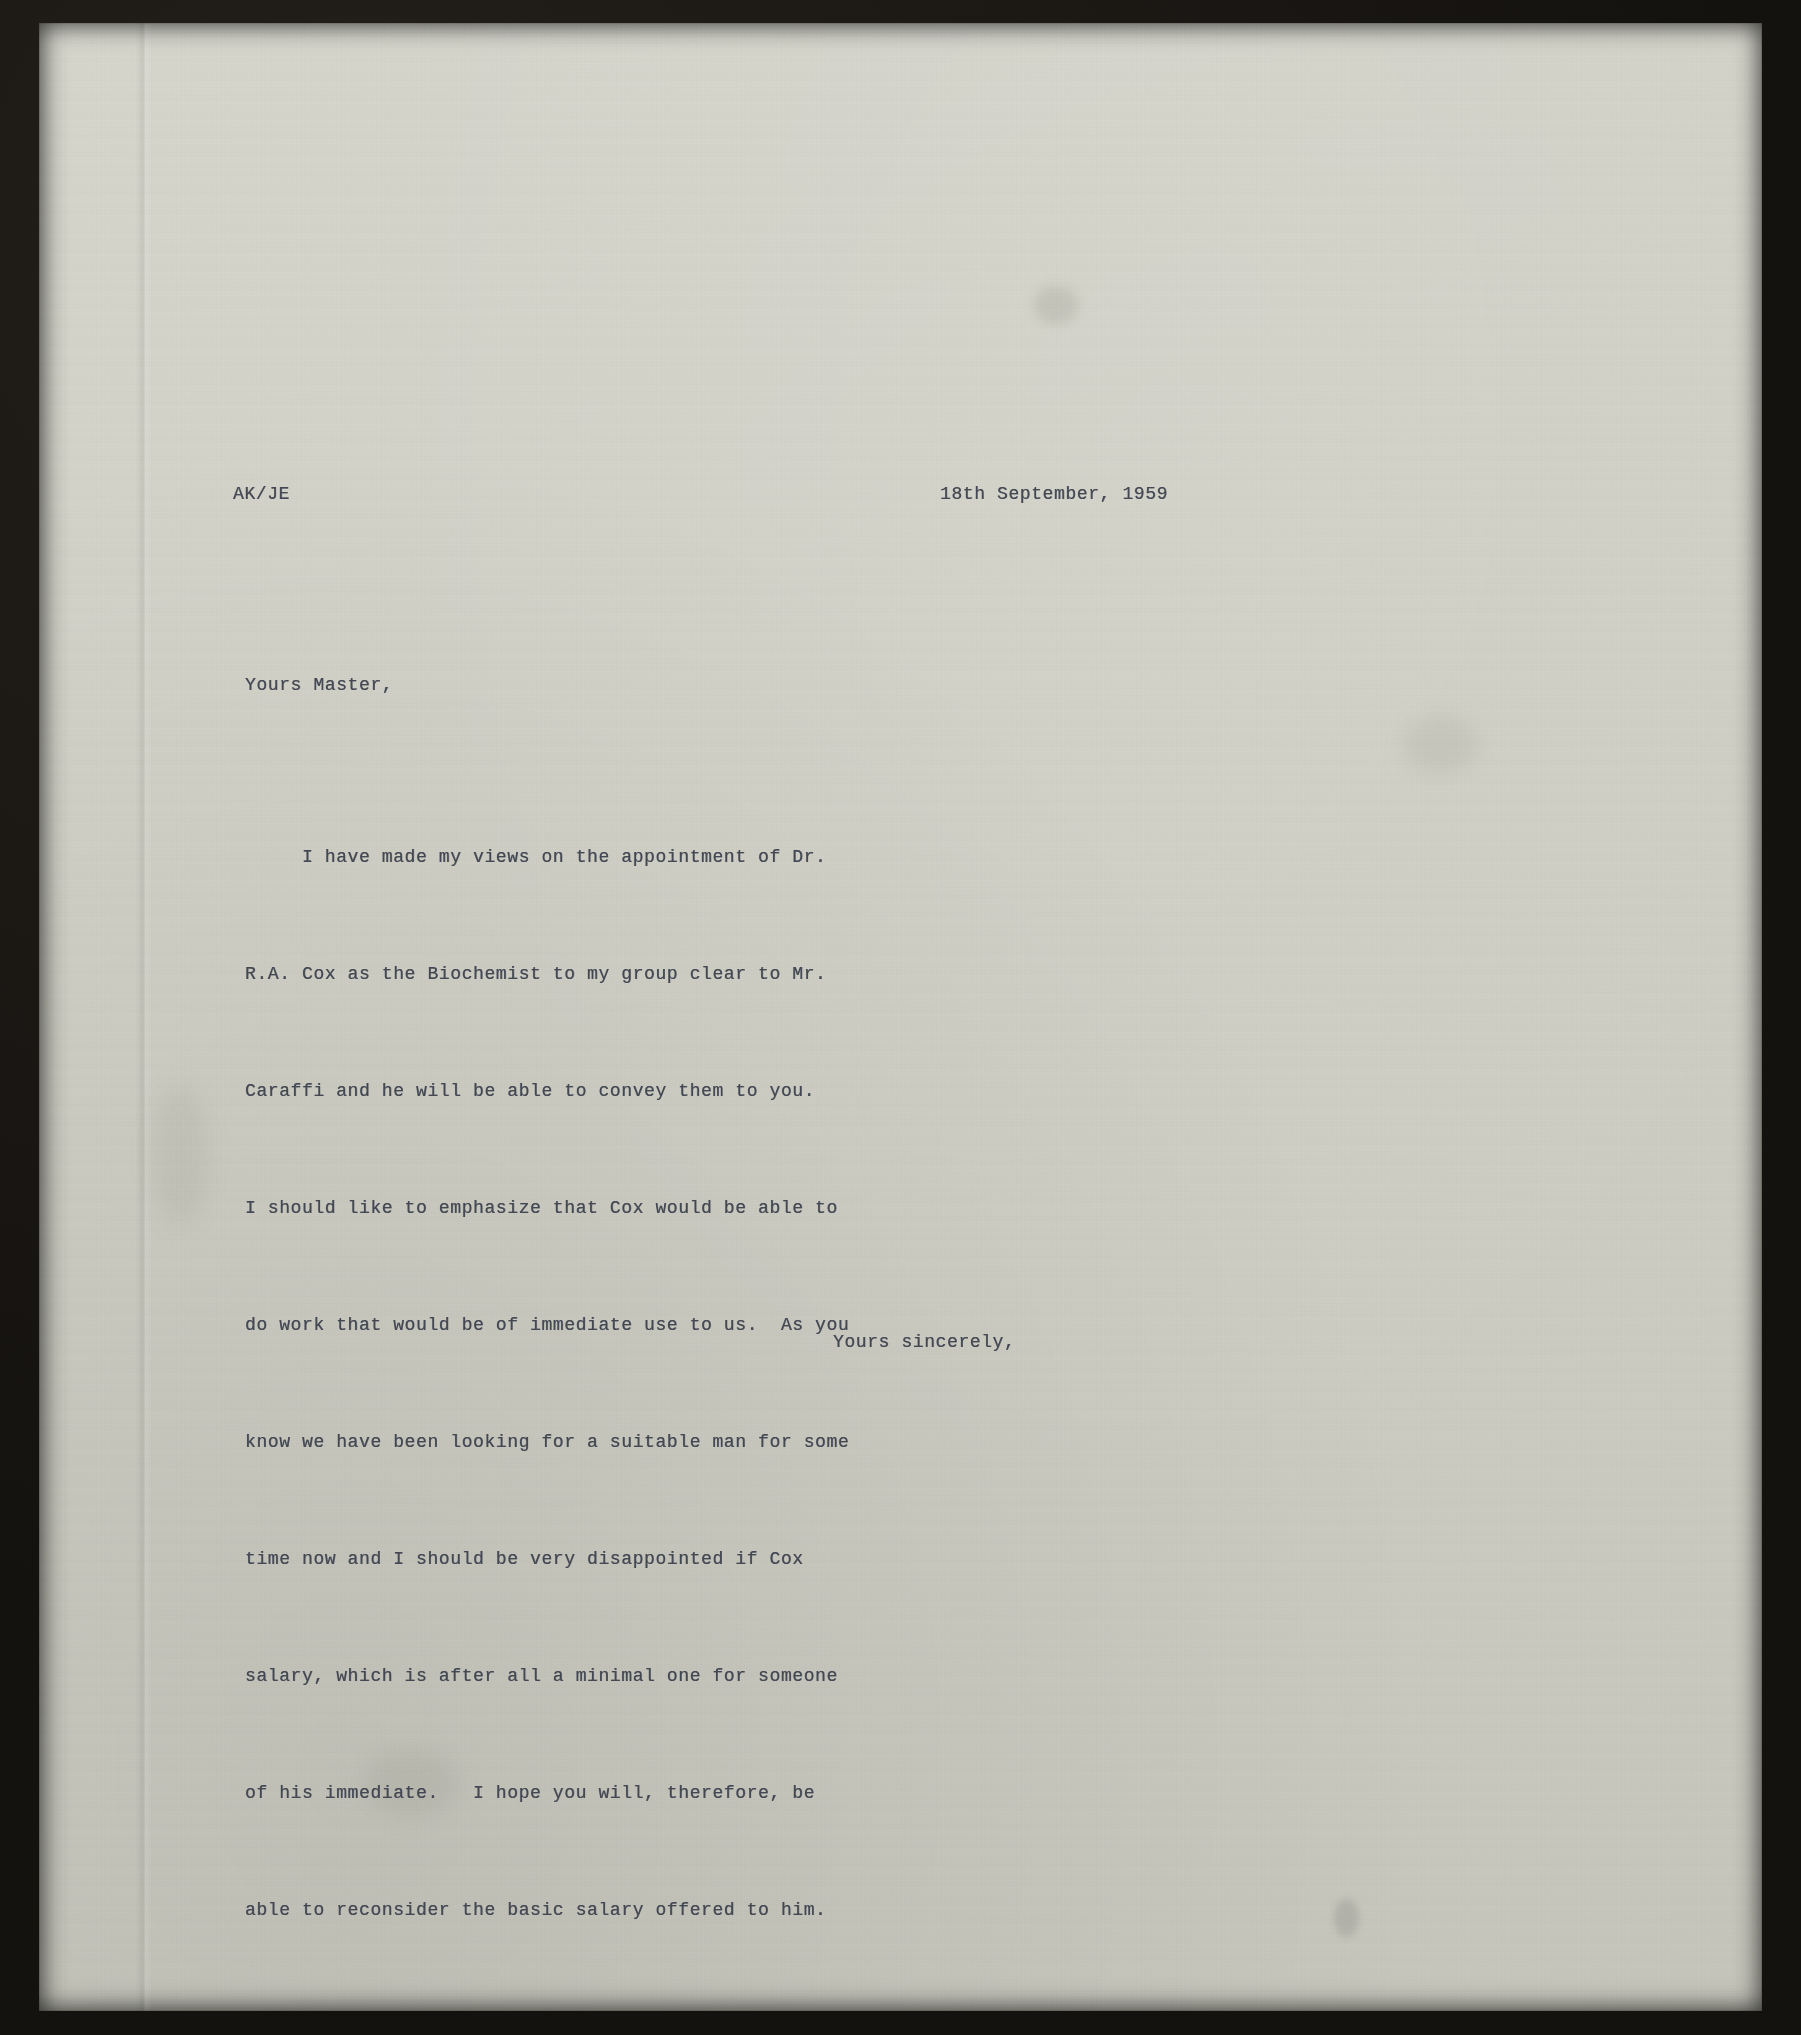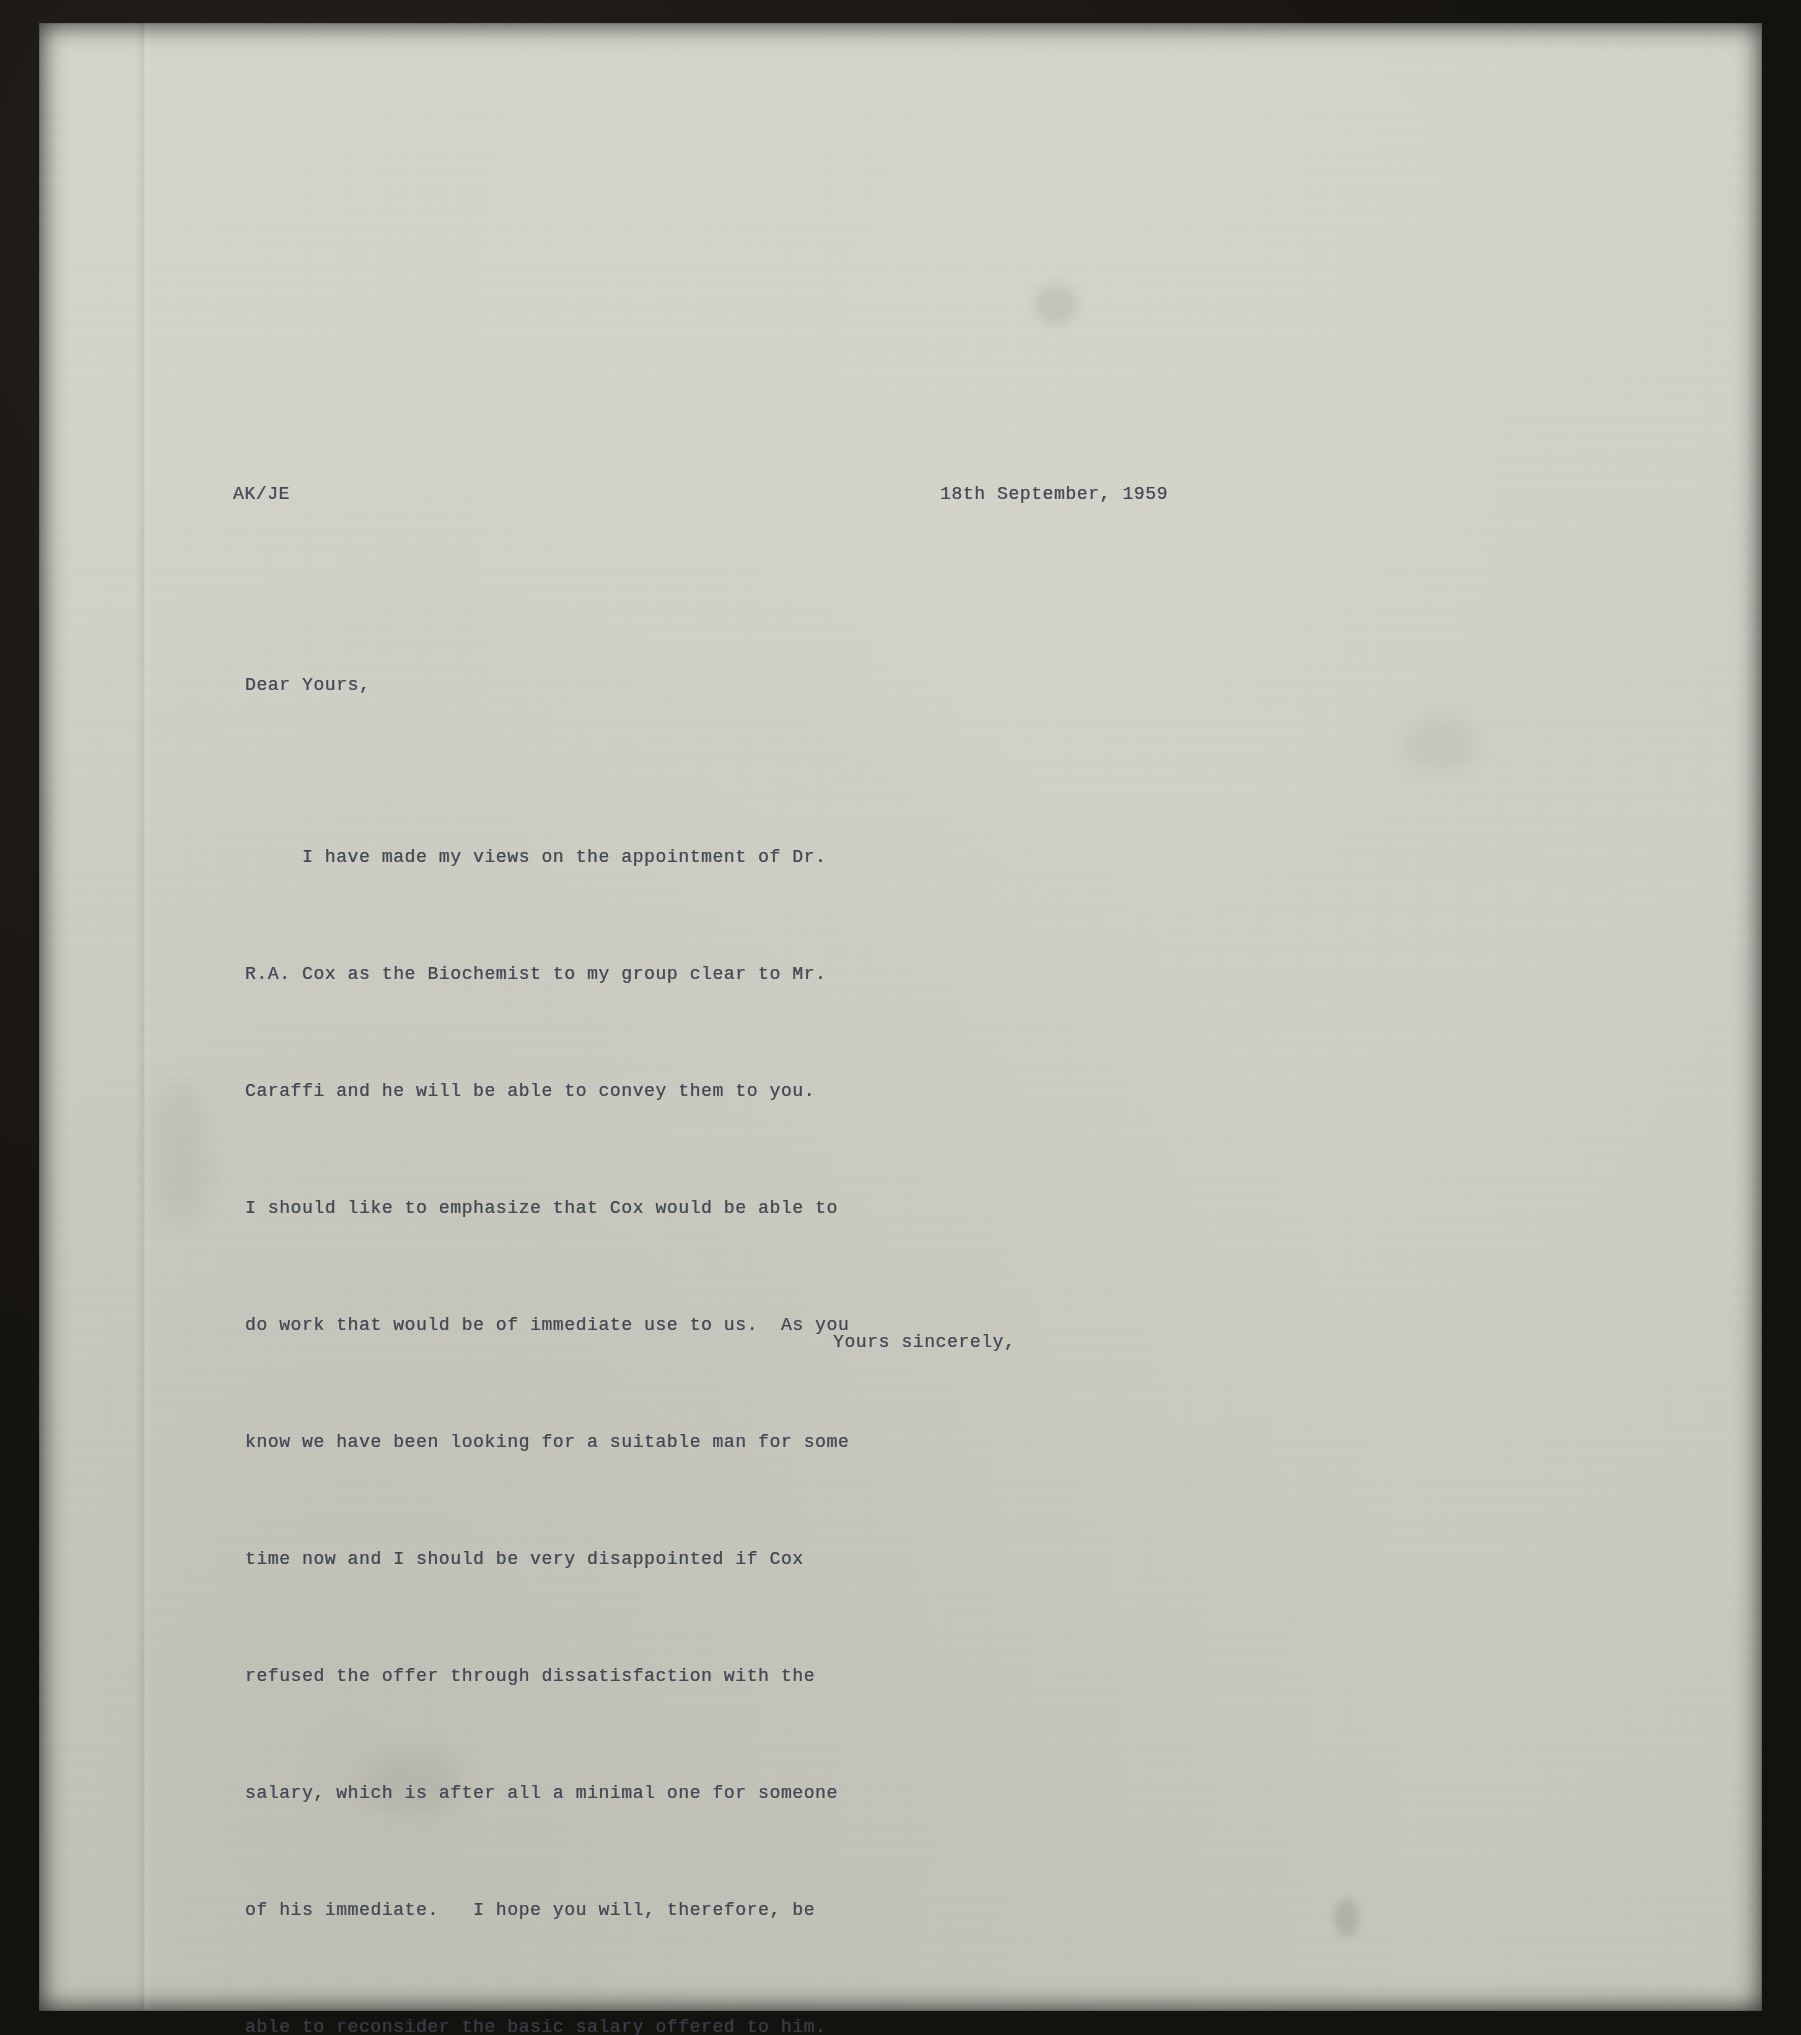--- a/index.html
+++ b/index.html
@@ -149,31 +149,30 @@
     <div class="blotch b1"></div>
     <div class="blotch b2"></div>
     <div class="blotch b3"></div>
     <div class="blotch b4"></div>
     <div class="blotch b5"></div>
 
     <div class="typed" id="ref-code">AK/JE</div>
 
     <div class="typed" id="letter-date">18th September, 1959</div>
 
-    <div class="typed" id="salutation">Dear Yours,</div>
+    <div class="typed" id="salutation">Yours Master,</div>
 
     <div class="typed" id="body">
       <span class="line">     I have made my views on the appointment of Dr.</span>
       <span class="line">R.A. Cox as the Biochemist to my group clear to Mr.</span>
       <span class="line">Caraffi and he will be able to convey them to you.</span>
       <span class="line">I should like to emphasize that Cox would be able to</span>
       <span class="line">do work that would be of immediate use to us.  As you</span>
       <span class="line">know we have been looking for a suitable man for some</span>
       <span class="line">time now and I should be very disappointed if Cox</span>
-      <span class="line">refused the offer through dissatisfaction with the</span>
       <span class="line">salary, which is after all a minimal one for someone</span>
       <span class="line">of his immediate.   I hope you will, therefore, be</span>
       <span class="line">able to reconsider the basic salary offered to him.</span>
     </div>
 
     <div class="typed" id="closing">Yours sincerely,</div>
 
 
     <div id="edge-shadow"></div>
   </div>

